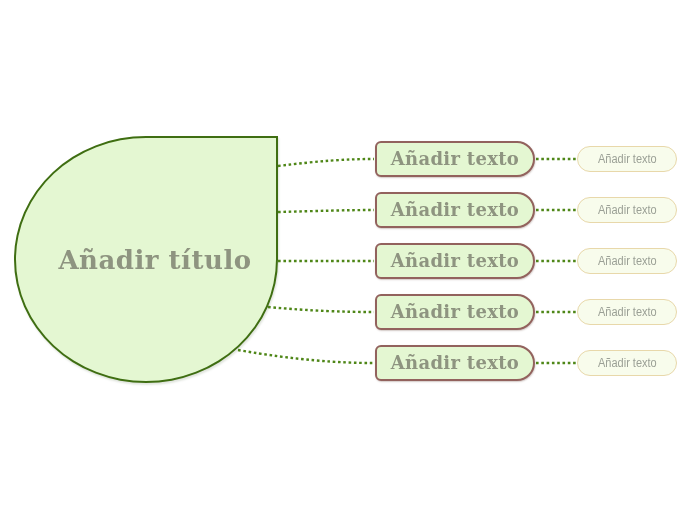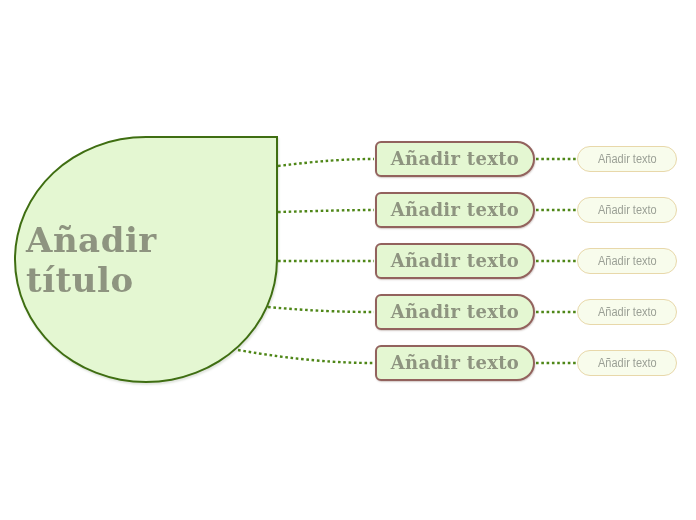--- a/index.html
+++ b/index.html
@@ -27,24 +27,24 @@
     background: #e4f7d2;
     border: 2px solid #3f6e12;
     border-radius: 50% 0 50% 50%;
     display: flex; align-items: center; justify-content: center;
     box-shadow: 1px 2px 2px rgba(90,110,70,0.18);
     cursor: pointer;
   }
   .root-node .label {
     font-family: "DejaVu Serif", serif;
     font-weight: bold;
-    font-size: 34px;
+    font-size: 26px;
     color: #8e9480;
     letter-spacing: 0.5px;
-    margin-left: 10px;
+    margin-left: 18px;
   }
   .branch-node {
     position: absolute;
     left: 375px;
     width: 160px; height: 36px;
     box-sizing: border-box;
     background: #e4f7d2;
     border: 2px solid #92625d;
     border-radius: 6px 18px 18px 6px;
     display: flex; align-items: center; justify-content: center;

